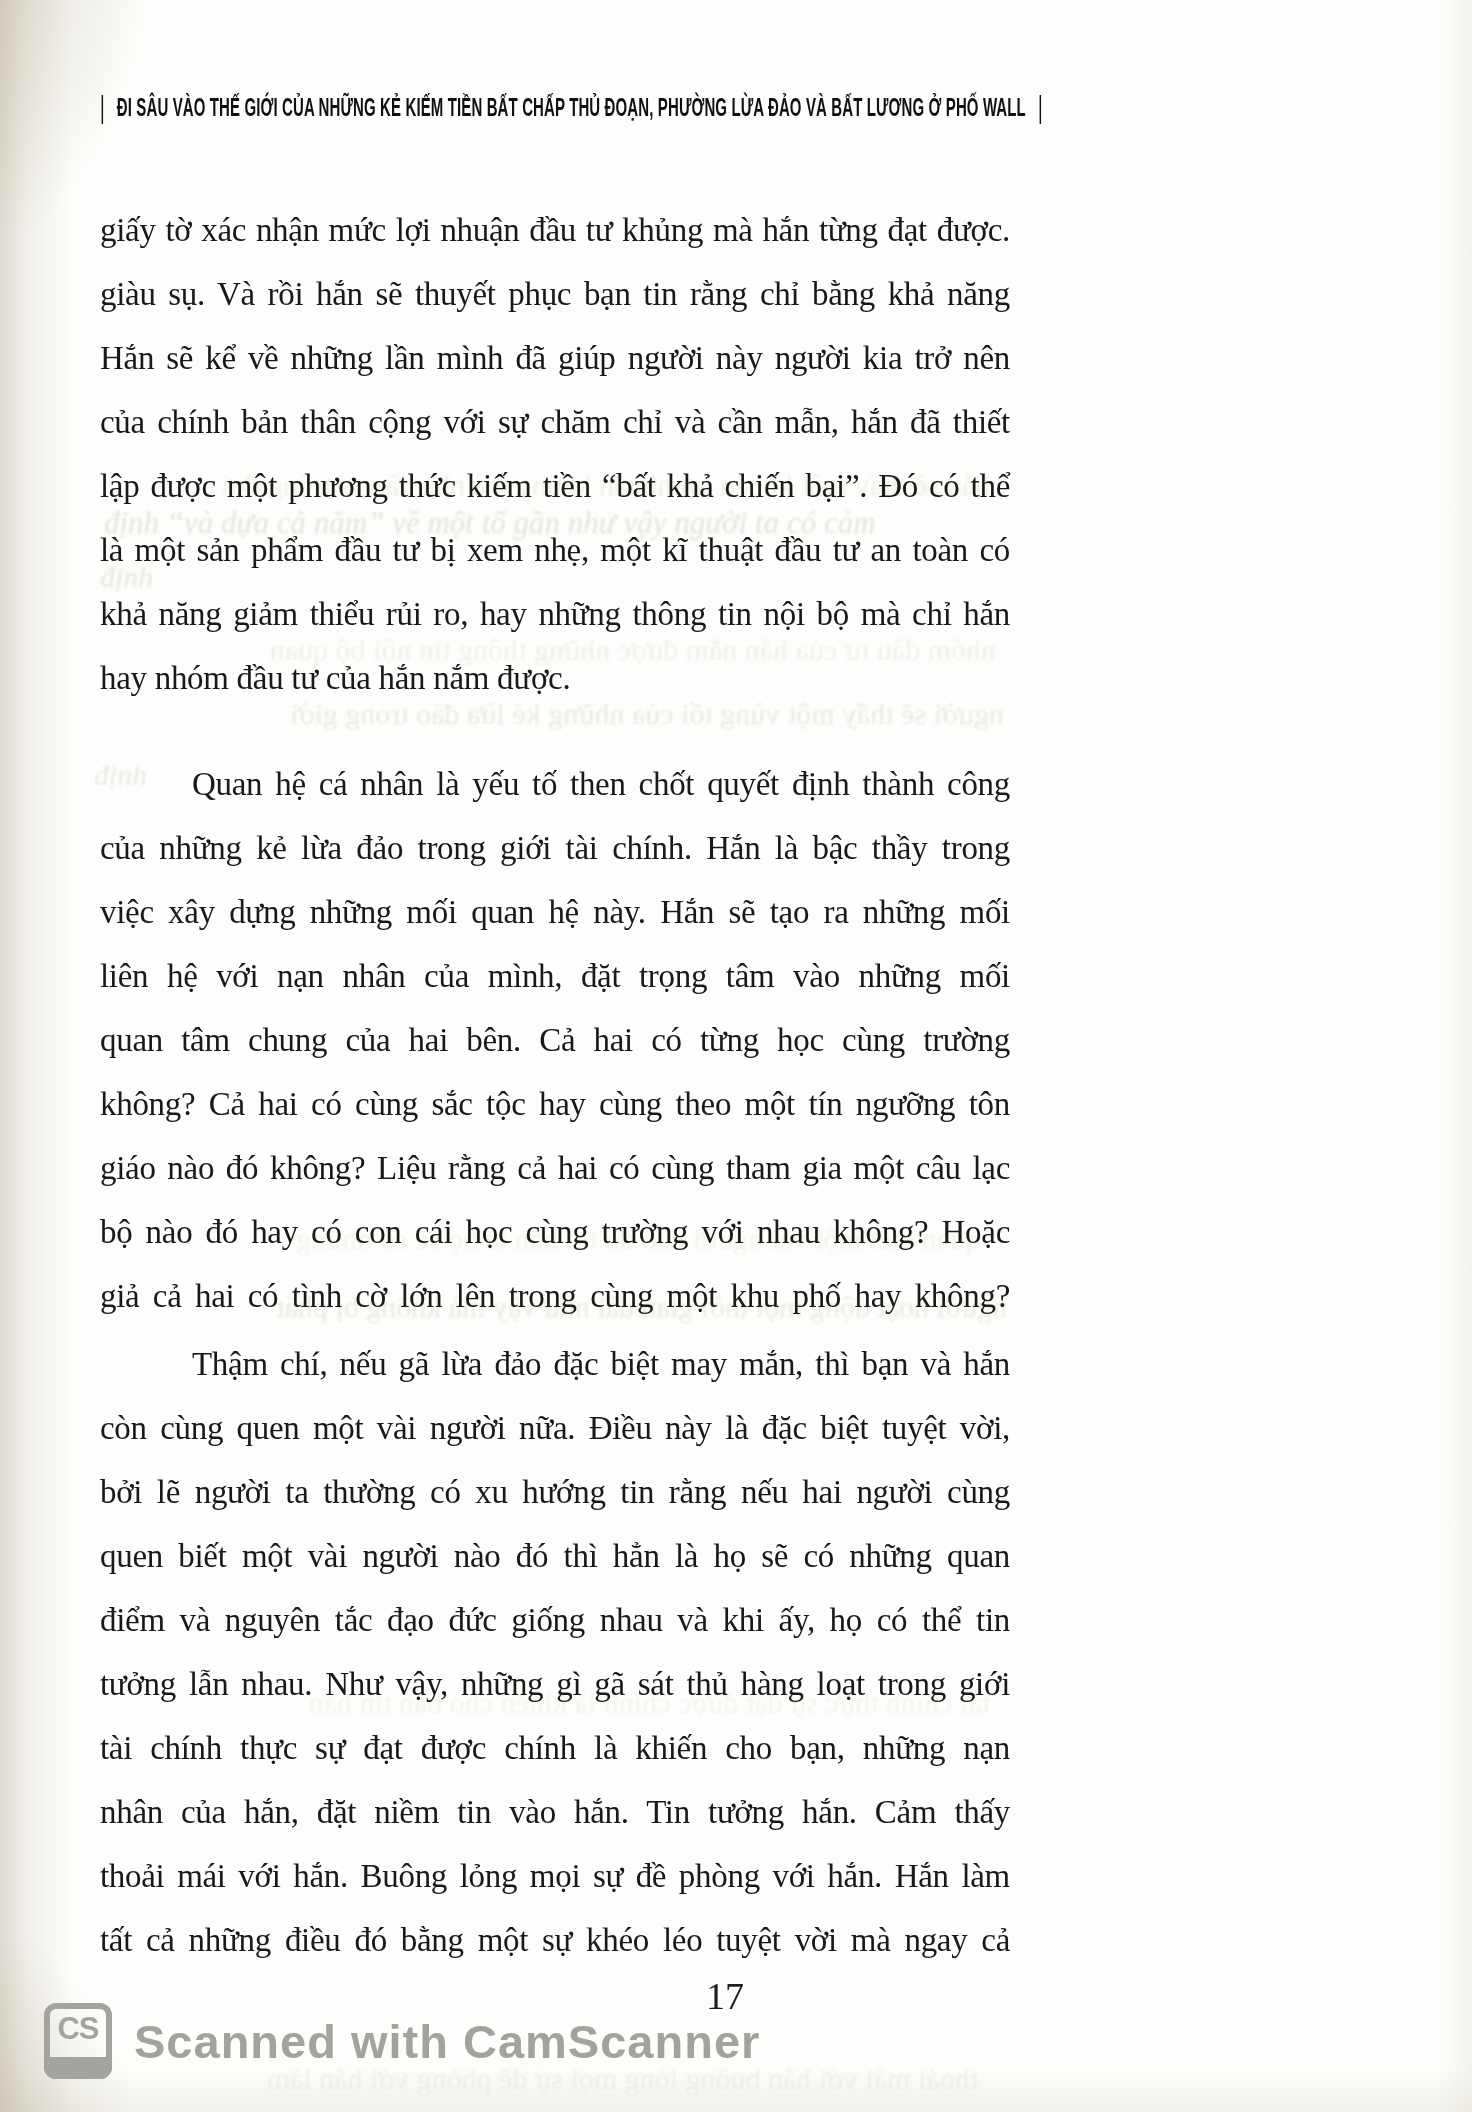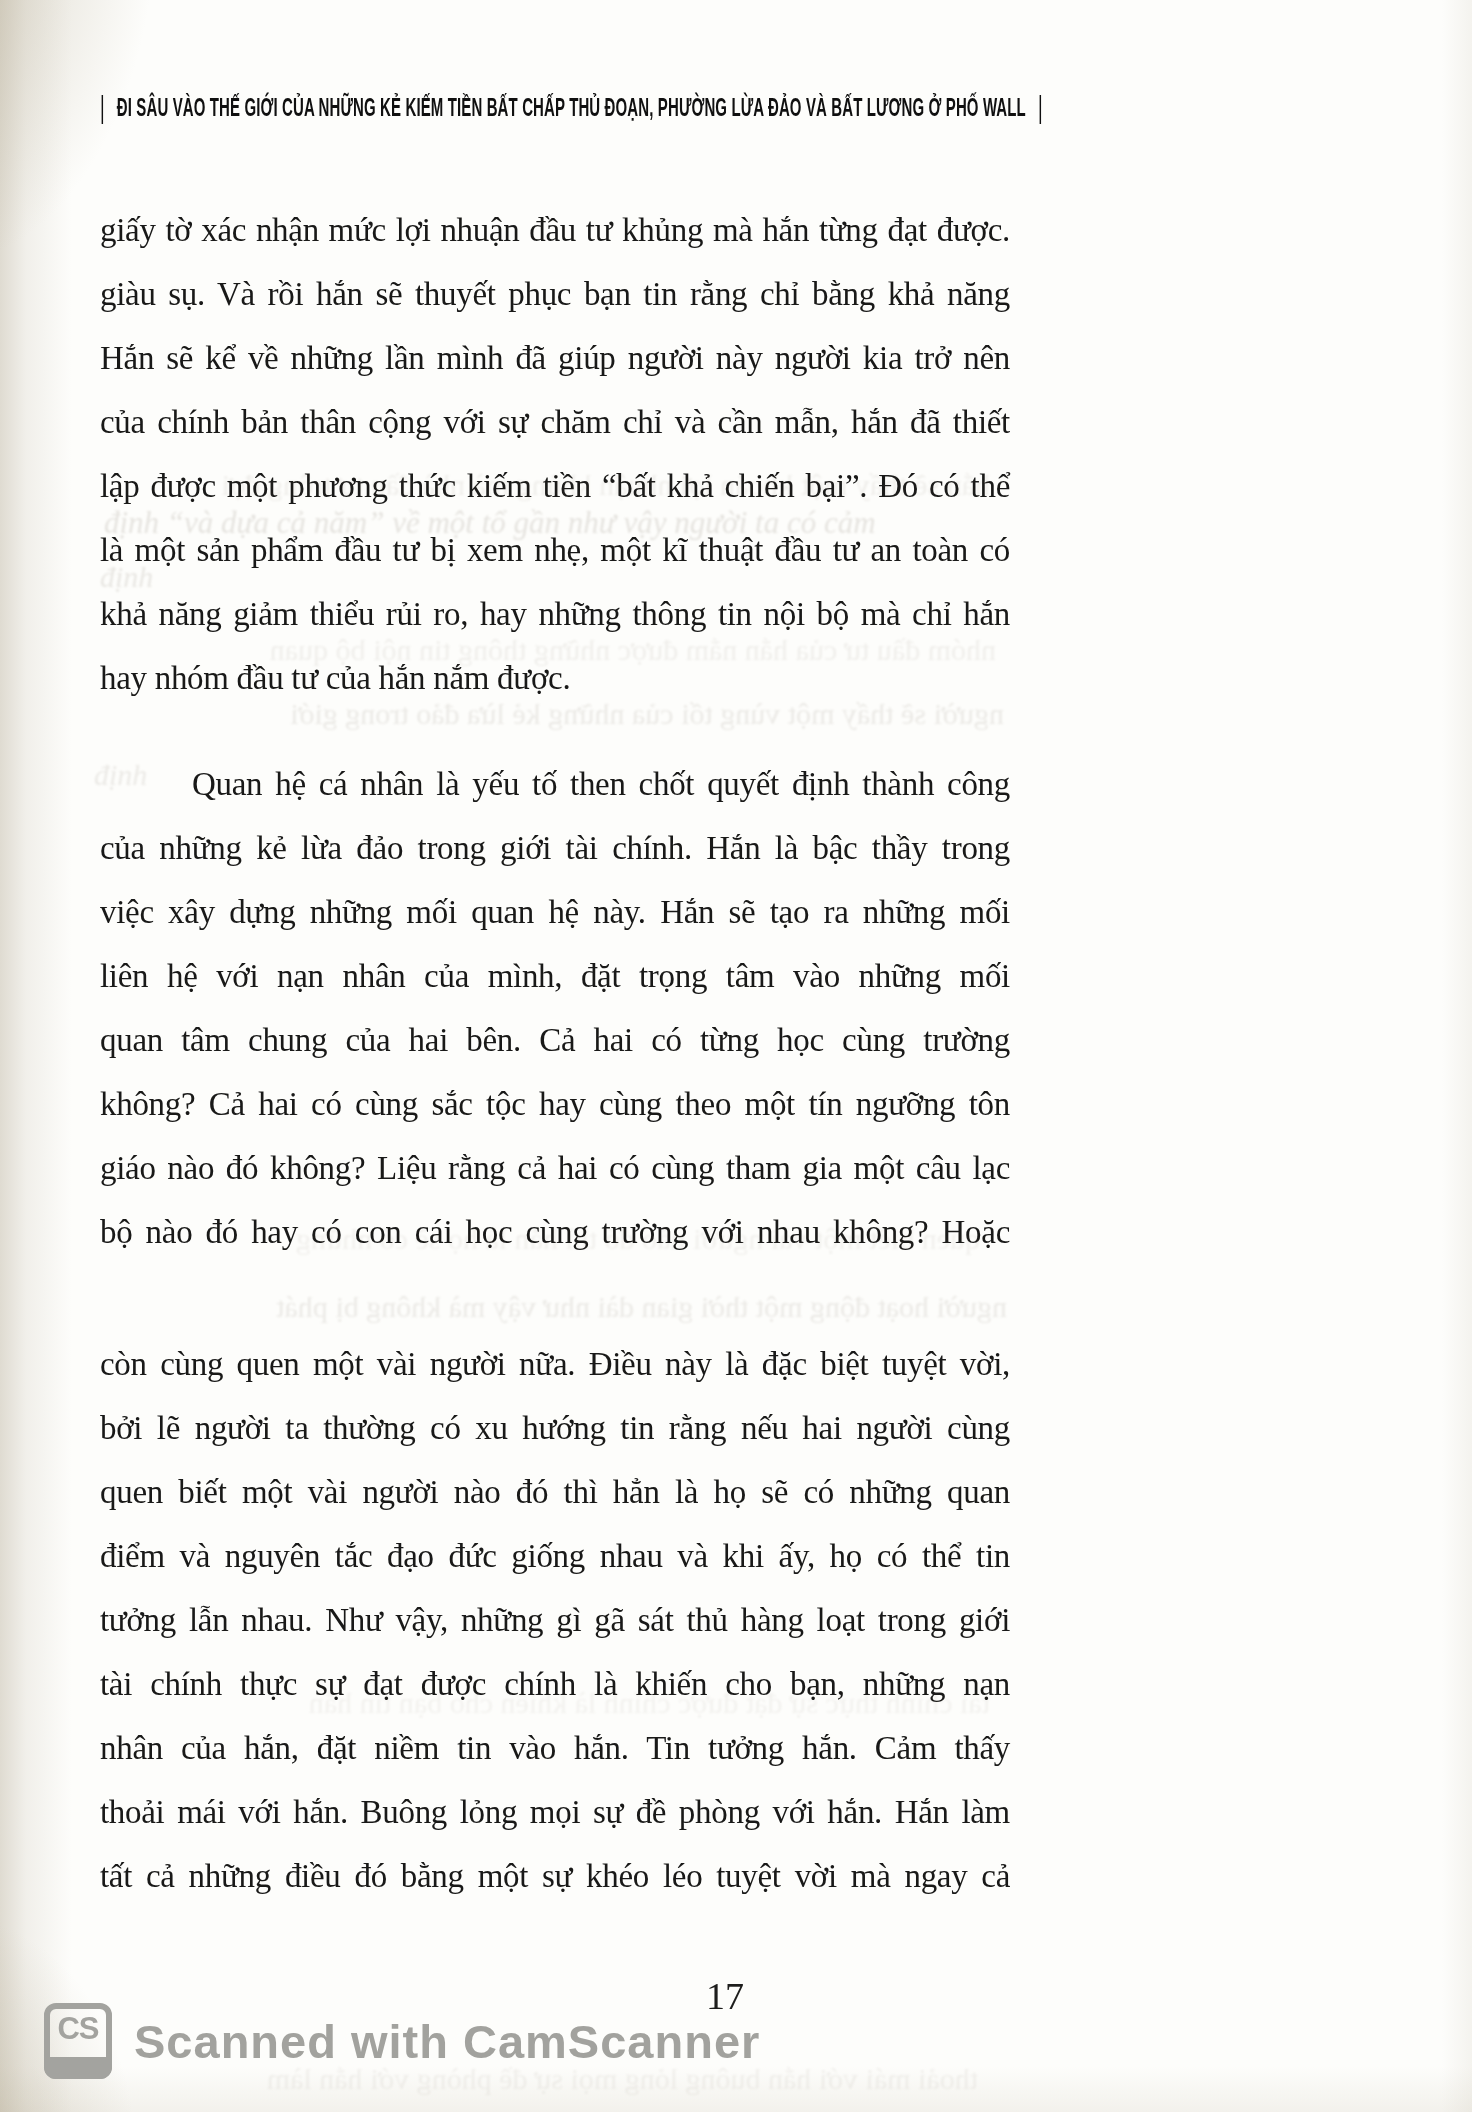--- a/index.html
+++ b/index.html
@@ -107,22 +107,24 @@
       </div>
       <div class="para para-2">
         <div class="line indent">Quan hệ cá nhân là yếu tố then chốt quyết định thành công</div>
         <div class="line">của những kẻ lừa đảo trong giới tài chính. Hắn là bậc thầy trong</div>
         <div class="line">việc xây dựng những mối quan hệ này. Hắn sẽ tạo ra những mối</div>
         <div class="line">liên hệ với nạn nhân của mình, đặt trọng tâm vào những mối</div>
         <div class="line">quan tâm chung của hai bên. Cả hai có từng học cùng trường</div>
         <div class="line">không? Cả hai có cùng sắc tộc hay cùng theo một tín ngưỡng tôn</div>
         <div class="line">giáo nào đó không? Liệu rằng cả hai có cùng tham gia một câu lạc</div>
         <div class="line">bộ nào đó hay có con cái học cùng trường với nhau không? Hoặc</div>
+        <div class="line">giả cả hai có tình cờ lớn lên trong cùng một khu phố hay không?</div>
       </div>
       <div class="para para-3">
+        <div class="line indent">Thậm chí, nếu gã lừa đảo đặc biệt may mắn, thì bạn và hắn</div>
         <div class="line">còn cùng quen một vài người nữa. Điều này là đặc biệt tuyệt vời,</div>
         <div class="line">bởi lẽ người ta thường có xu hướng tin rằng nếu hai người cùng</div>
         <div class="line">quen biết một vài người nào đó thì hẳn là họ sẽ có những quan</div>
         <div class="line">điểm và nguyên tắc đạo đức giống nhau và khi ấy, họ có thể tin</div>
         <div class="line">tưởng lẫn nhau. Như vậy, những gì gã sát thủ hàng loạt trong giới</div>
         <div class="line">tài chính thực sự đạt được chính là khiến cho bạn, những nạn</div>
         <div class="line">nhân của hắn, đặt niềm tin vào hắn. Tin tưởng hắn. Cảm thấy</div>
         <div class="line">thoải mái với hắn. Buông lỏng mọi sự đề phòng với hắn. Hắn làm</div>
         <div class="line">tất cả những điều đó bằng một sự khéo léo tuyệt vời mà ngay cả</div>
       </div>

